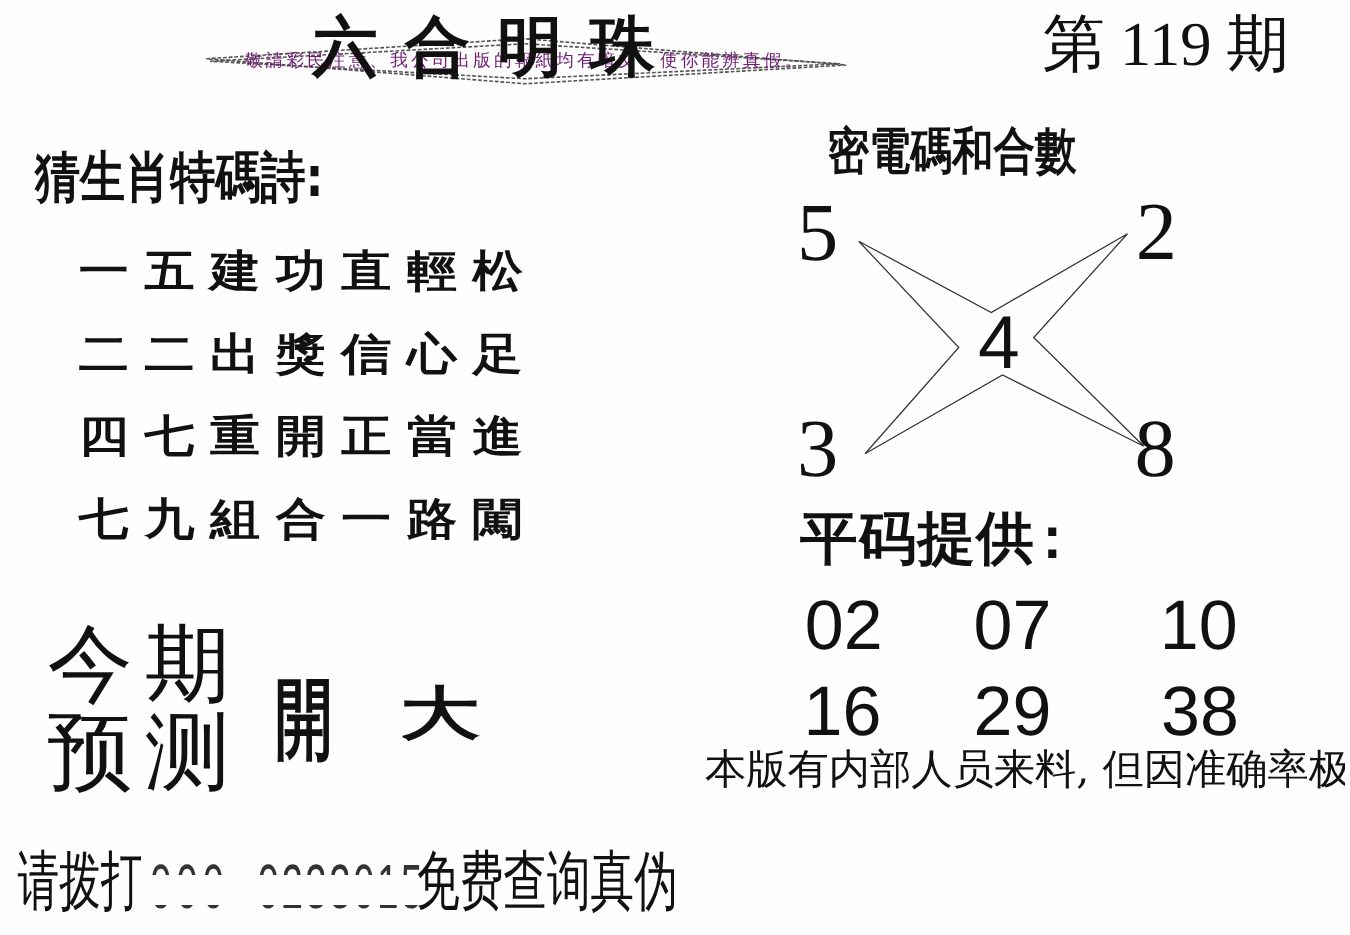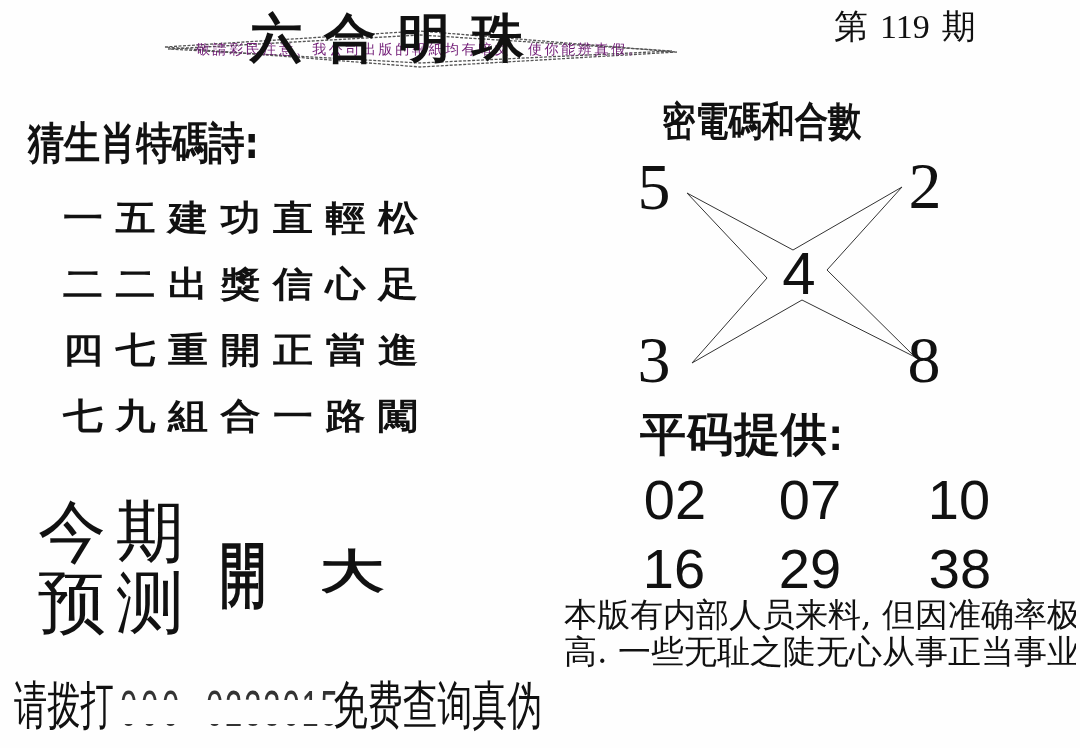--- a/index.html
+++ b/index.html
@@ -13,21 +13,21 @@
 
   
   .title {
     left: 250px; top: 12px; font-size: 52px; letter-spacing: 22px;
     font-family: "DejaVu Sans", sans-serif; font-weight: bold; z-index: 2;
   }
   .notice {
     left: 196px; top: 42px; font-size: 14px; letter-spacing: 2.6px; color: #701a75;
     font-family: "DejaVu Serif", serif; z-index: 1;
   }
-  .issue { left: 834px; top: 10px; font-size: 34px; font-family: "Liberation Serif", serif; }
+  .issue { left: 834px; top: 10px; font-size: 50px; font-family: "Liberation Serif", serif; }
   .issue span + span { margin-left: 12px; }
 
   
   .poem-heading {
     left: 28px; top: 121px; font-size: 44px; font-weight: bold;
     font-family: "DejaVu Sans", sans-serif;
     transform: scaleX(0.82); transform-origin: left top;
   }
   .poem-line {
     left: 63px; font-size: 40px; letter-spacing: 12.5px;
@@ -45,21 +45,21 @@
     position: absolute; width: 70px; height: 70px;
     display: flex; align-items: center; justify-content: center;
     transform: translate(-50%, -50%);
     font-family: "Liberation Serif", serif; font-size: 66px; line-height: 1;
   }
   .star-num.center { font-family: "Liberation Sans", sans-serif; font-size: 60px; }
 
   
   .flat-heading {
     left: 640px; top: 411px; font-size: 46px; font-weight: 900;
-    font-family: Liberation Sans, sans-serif; letter-spacing: 1px;
+    font-family: Liberation Mono, monospace; letter-spacing: 1px;
   }
   .flat-num {
     position: absolute; width: 80px; height: 60px;
     display: flex; align-items: center; justify-content: center;
     transform: translate(-50%, -50%);
     font-family: Liberation Sans, sans-serif; font-size: 56px; line-height: 1;
   }
 
   
   .pred-label {
@@ -143,21 +143,20 @@
 <div class="flat-num" style="left:810px;top:569px">29</div>
 <div class="flat-num" style="left:960px;top:569px">38</div>
 
 <div class="abs pred-label" style="top:498px">今期</div>
 <div class="abs pred-label" style="top:569px">预测</div>
 <div class="abs pred-kai">開</div>
 <div class="abs pred-da">大</div>
 
 <div class="disclaimer">
   <div>本版有内部人员来料, 但因准确率极</div>
-  <div>高. 一些无耻之陡无心从事正当事业</div>
 </div>
 
 <div class="abs hot-prefix">请拨打</div>
 <div class="abs phone" style="left:120px">
   <span style="letter-spacing:6px">000</span>
   <span class="phone-mask"></span>
 </div>
 <div class="abs phone" style="left:206px">
   <span style="letter-spacing:3px">0233015</span>
   <span class="phone-mask"></span>

